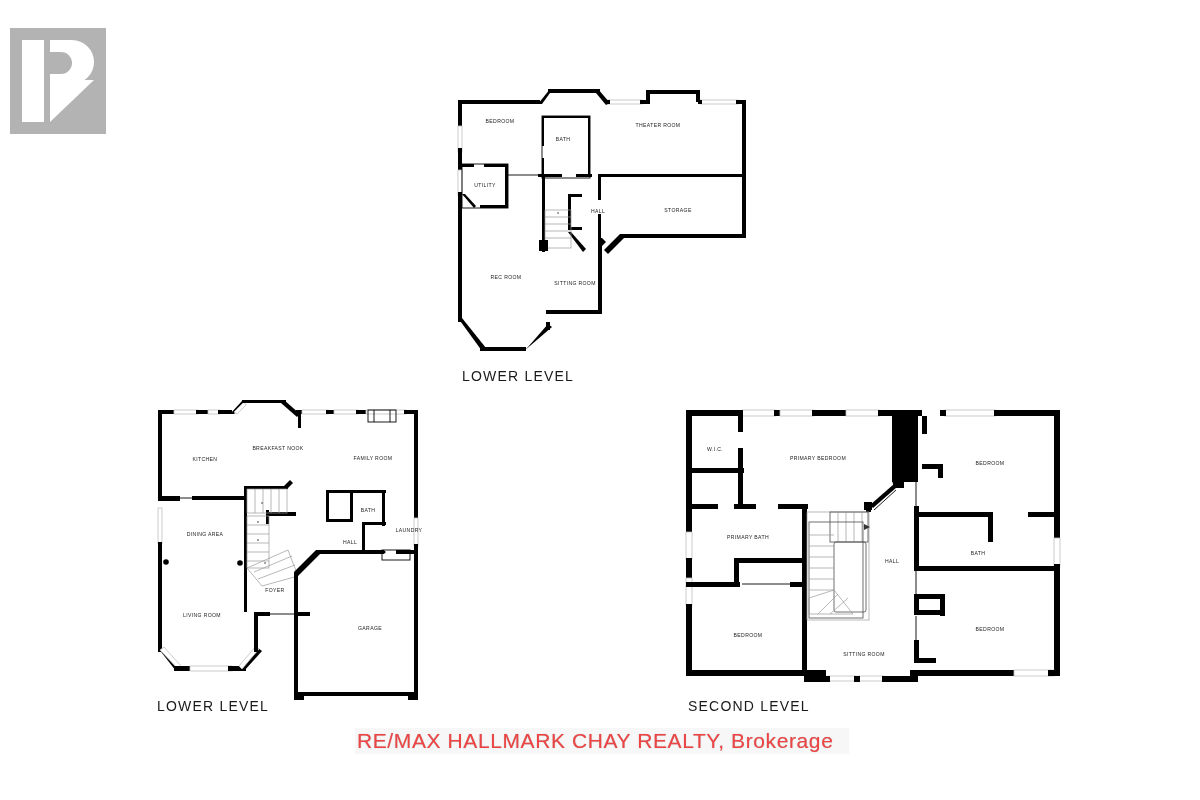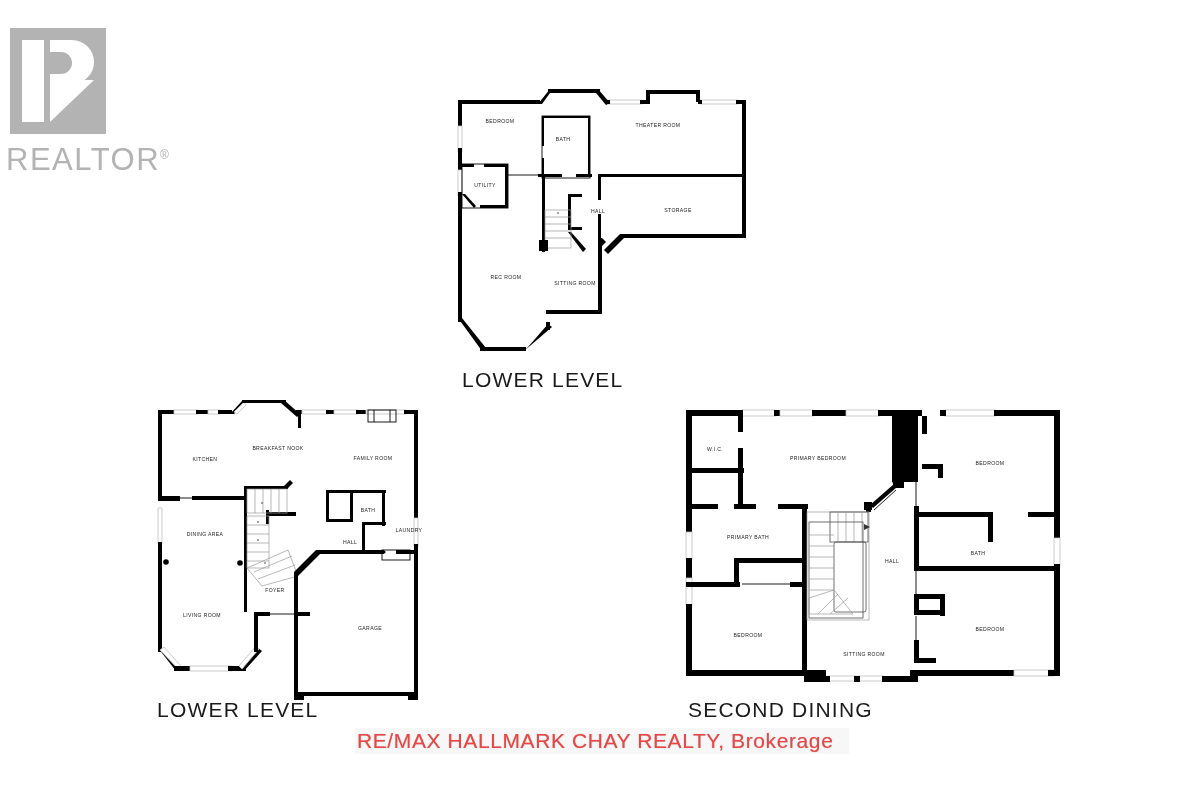--- a/index.html
+++ b/index.html
@@ -86,21 +86,21 @@
   
   .plan {
     position: absolute;
   }
   .plan svg {
     display: block;
     overflow: visible;
   }
   .level-title {
     position: absolute;
-    font-size: 21px;
+    font-size: 14px;
     letter-spacing: 1.2px;
     color: #1a1a1a;
     font-family: "Liberation Sans", sans-serif;
     white-space: nowrap;
   }
 
   
   .wall      { fill: #000; }
   .win       { fill: #ffffff; stroke: #bfbfbf; stroke-width: 0.8; }
   .thin      { fill: none; stroke: #000; stroke-width: 0.9; }
@@ -135,21 +135,20 @@
 </head>
 <body>
 
 <div id="realtor-logo">
   <div class="mark">
     <div class="bar"></div>
     <div class="bowl"></div>
     <div class="bowl-in"></div>
     <div class="leg"></div>
   </div>
-  <div class="wordmark"><span>REALTOR</span><sup>®</sup></div>
 </div>
 
 <div class="plan" id="plan-lower" style="left:450px; top:86px;">
   <svg width="310" height="275" viewBox="0 0 310 275">
     <g>
 
       <rect class="wall" x="8" y="14" width="82" height="4"></rect>
 
       <polygon class="wall" points="88,18 100,3 100,7 92,18"></polygon>
       <rect class="wall" x="98" y="3" width="52" height="4"></rect>
@@ -480,15 +479,15 @@
       <text class="rlabel" x="312" y="62">BEDROOM</text>
       <text class="rlabel" x="70" y="136">PRIMARY BATH</text>
       <text class="rlabel" x="214" y="160">HALL</text>
       <text class="rlabel" x="300" y="152">BATH</text>
       <text class="rlabel" x="70" y="234">BEDROOM</text>
       <text class="rlabel" x="186" y="253">SITTING ROOM</text>
       <text class="rlabel" x="312" y="228">BEDROOM</text>
     </g>
   </svg>
 </div>
-<div class="level-title" style="left:688px; top:698px;">SECOND DINING</div>
+<div class="level-title" style="left:688px; top:698px;">SECOND LEVEL</div>
 
 <div id="watermark">RE/MAX HALLMARK CHAY REALTY, Brokerage</div>
 
 </body></html>

